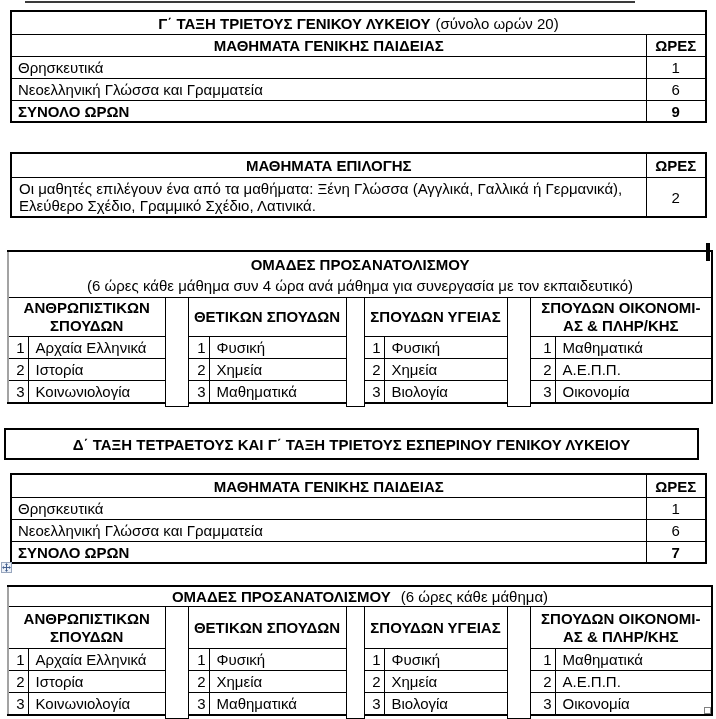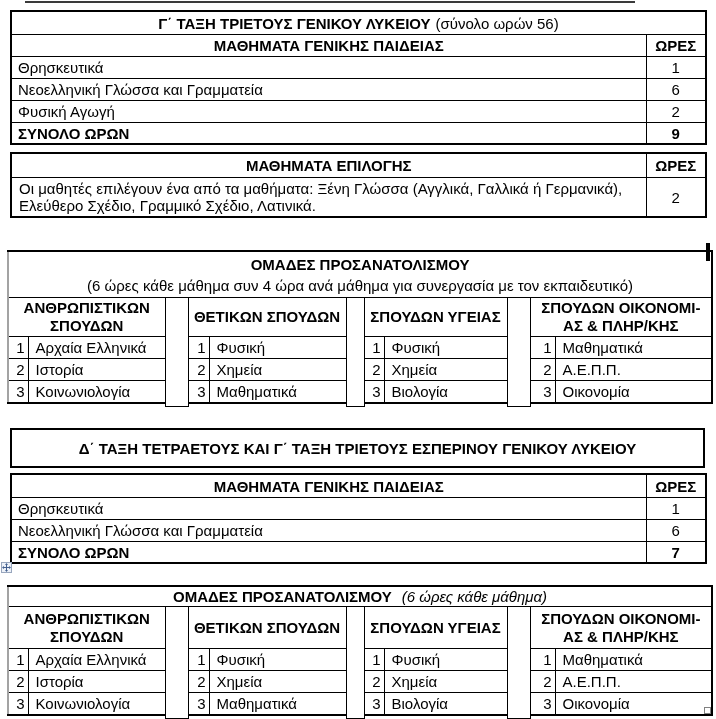--- a/index.html
+++ b/index.html
@@ -23,32 +23,32 @@
   .desc{padding:2px 7px;font-size:14.6px;line-height:17px;font-weight:normal;}
   .desc-row{height:36px;}
 
   
   .otbl{width:704px;}
   .otitle td{text-align:center;height:45px;}
   .otitle .t1{font-weight:bold;display:block;line-height:22px;}
   .otitle .t2{font-weight:normal;display:block;line-height:19px;}
   .otbl.inlinetitle .otitle td{height:19px;}
   .otbl.inlinetitle .otitle .t1,.otbl.inlinetitle .otitle .t2{display:inline;line-height:18px;}
-  .otbl.inlinetitle .otitle .t2{margin-left:10px;font-style:italic;}
+  .otbl.inlinetitle .otitle .t2{margin-left:10px;}
   .ohead td{height:38px;}
   .gname{font-weight:bold;text-align:center;white-space:pre-line;line-height:18px;}
   .orow{height:22px;}
   .num{text-align:right;padding-right:3px;}
   .sname{padding-left:7px;white-space:nowrap;}
   .gap{border:0;border-left:1.5px solid #000;border-right:1.5px solid #000;border-bottom:1.5px solid #000;}
   .obt{border-top:2px solid #000;} .obl{border-left:2px solid #a3a3a3;}
   .obr{border-right:2px solid #000;} .obb td.databt{border-bottom:2px solid #000;}
   .ostub{height:4px;} .ostub td{border:0;}
 
-  .titlebar{left:10px;top:428px;width:695px;height:40px;border:2px solid #000;
+  .titlebar{left:4px;top:428px;width:695px;height:32px;border:2px solid #000;
             box-sizing:border-box;display:flex;align-items:center;justify-content:center;
             font-weight:bold;white-space:nowrap;}
   .titlebar .note{font-weight:normal;margin-left:5px;}
 
   .move-handle{left:1px;top:562px;width:11px;height:11px;background:#edf1f8;
                border:1px solid #98a6bd;box-sizing:border-box;display:flex;
                align-items:center;justify-content:center;}
   .cursor-bar{left:706px;top:243px;width:4px;height:18px;background:#000;}
   .resize-handle{left:704px;top:707px;width:7px;height:7px;background:#fff;border:1px solid #818181;box-sizing:border-box;}
 </style>
@@ -60,38 +60,34 @@
   <div class="abs topline"></div>
 
   <table class="mtbl abs" style="left:10px;top:10px;">
     <colgroup>
         <col style="width:635px">
         <col style="width:60px">
       </colgroup>
     <tbody>
         <tr>
       <td class="ttl" colspan="2">
-        <span>Γ΄ ΤΑΞΗ ΤΡΙΕΤΟΥΣ ΓΕΝΙΚΟΥ ΛΥΚΕΙΟΥ</span><span class="note">(σύνολο ωρών 56)</span>
+        <span>Γ΄ ΤΑΞΗ ΤΡΙΕΤΟΥΣ ΓΕΝΙΚΟΥ ΛΥΚΕΙΟΥ</span><span class="note">(σύνολο ωρών 20)</span>
       </td>
     </tr>
     <tr>
       <td class="hd">ΜΑΘΗΜΑΤΑ ΓΕΝΙΚΗΣ ΠΑΙΔΕΙΑΣ</td>
       <td class="hd">ΩΡΕΣ</td>
     </tr>
     <tr>
       <td class="subj">Θρησκευτικά</td>
       <td class="hrs">1</td>
     </tr>
     <tr>
       <td class="subj">Νεοελληνική Γλώσσα και Γραμματεία</td>
       <td class="hrs">6</td>
-    </tr>
-    <tr>
-      <td class="subj">Φυσική Αγωγή</td>
-      <td class="hrs">2</td>
     </tr>
     <tr class="tot">
       <td class="subj">ΣΥΝΟΛΟ ΩΡΩΝ</td>
       <td class="hrs">9</td>
     </tr>
   </tbody>
     </table>
 
   <table class="mtbl abs" style="left:10px;top:152px;">
     <colgroup>

